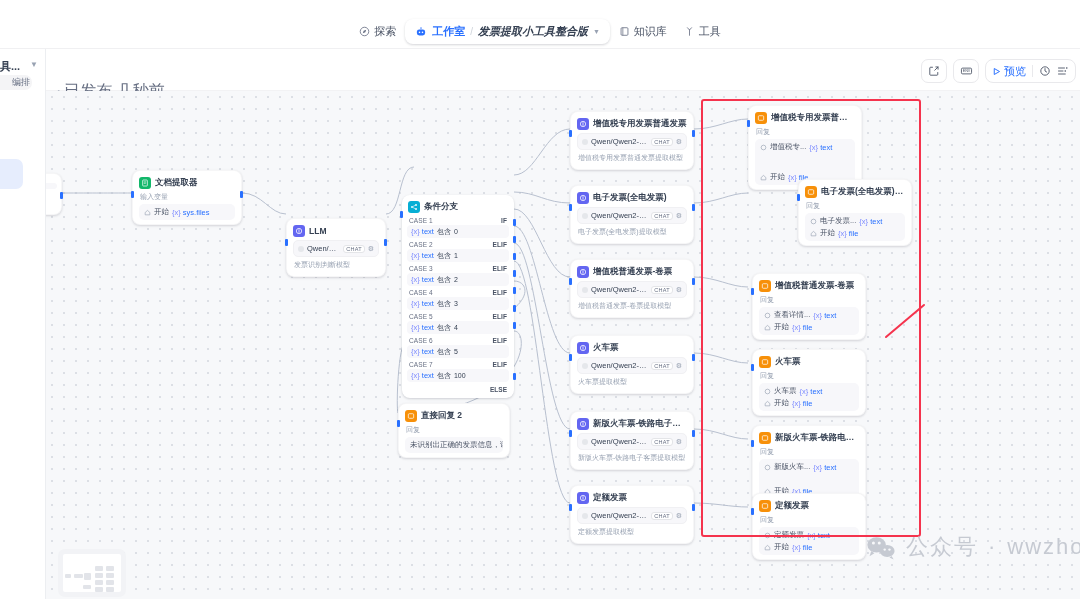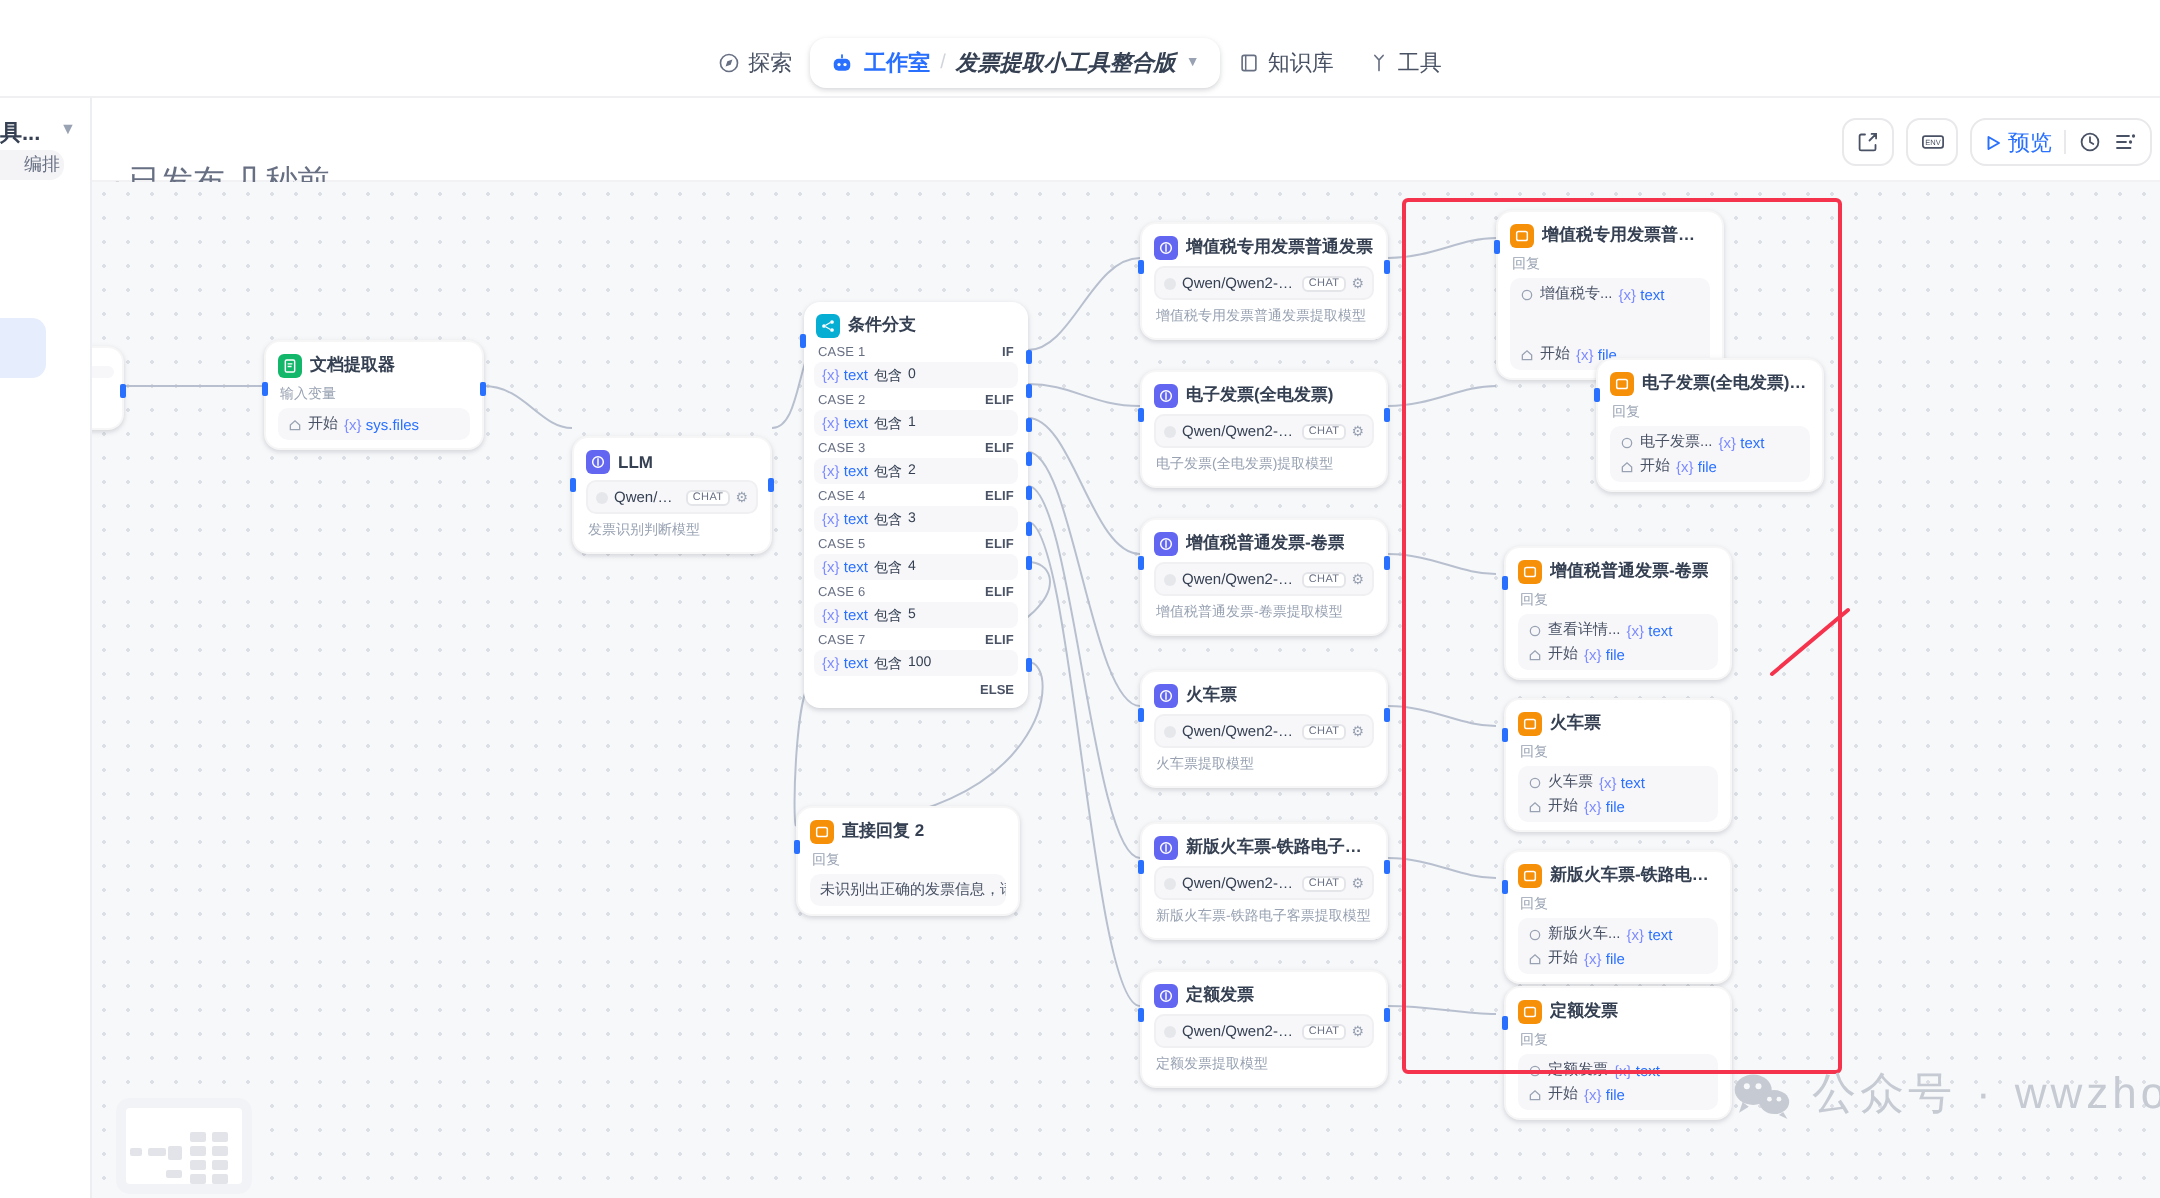--- a/index.html
+++ b/index.html
@@ -154,21 +154,21 @@
   .model-row {
     margin: 0 6px 3px 6px; background: #f7f7fa; border: 1px solid #f0f0f3;
     border-radius: 5px; padding: 3px 4px; display: flex; align-items: center;
     gap: 3px; font-size: 7.5px; color: #354052;
   }
   .model-name { flex: 1; white-space: nowrap; overflow: hidden; text-overflow: ellipsis; }
   .gear { font-size: 7px; color: #98a2b2; }
 
   
   .cond-node { position: absolute; width: 112px; background:#fff; border-radius: 8px;
-    box-shadow: 0 1px 3px rgba(16,24,40,0.12), 0 1px 2px rgba(16,24,40,0.06); }
+    box-shadow: 0 1px 3px rgba(16,24,40,0.12), 0 1px 2px rgba(16,24,40,0.06); margin-top: 44px; }
   .cond-case {
     display: flex; justify-content: space-between; align-items: center;
     padding: 1px 7px; font-size: 6.5px; color: #676f83; letter-spacing: 0.1px;
   }
   .cond-op { font-weight: bold; color: #495264; font-size: 6.5px; }
   .cond-expr {
     margin: 0 5px 2px 5px; background: #f7f7fa; border-radius: 4px;
     padding: 1.5px 4px; font-size: 7px; color: #354052;
     display: flex; align-items: center; gap: 3px; white-space: nowrap;
   }
@@ -752,21 +752,21 @@
     <div class="node" style="left:706px; top:334px; width:114px;">
       <div class="node-head">
         <span class="node-ico ico-orange">
             <svg width="8" height="8" viewBox="0 0 12 12">
               <rect x="2" y="2.6" width="8" height="6.8" rx="1.4" fill="none" stroke="#fff" stroke-width="1.1"></rect>
             </svg>
           </span>
         <span class="node-title">新版火车票-铁路电子客票</span>
       </div>
       <div class="node-sub">回复</div>
-      <div class="node-row" style="flex-direction:column; align-items:flex-start; gap:2px;">
+      <div class="node-row" style="flex-direction:column; align-items:flex-start; gap:14px;">
         <span style="display:flex; gap:3px; align-items:center;">
           <svg width="7" height="7" viewBox="0 0 12 12">
               <circle cx="6" cy="6" r="4" fill="none" stroke="#98a2b2" stroke-width="1.1"></circle>
             </svg>
           <span>新版火车...</span>
           <span class="varchip"><span class="xb">{x}</span> <span>text</span></span>
         </span>
         <span style="display:flex; gap:3px; align-items:center;">
           <svg width="7" height="7" viewBox="0 0 12 12">
               <path d="M2 6 L6 2.4 L10 6 V10 H2 Z" fill="none" stroke="#98a2b2" stroke-width="1.1"></path>

